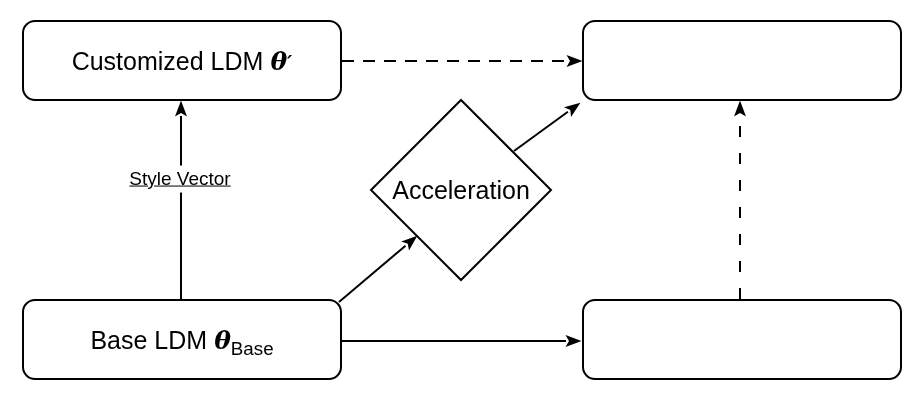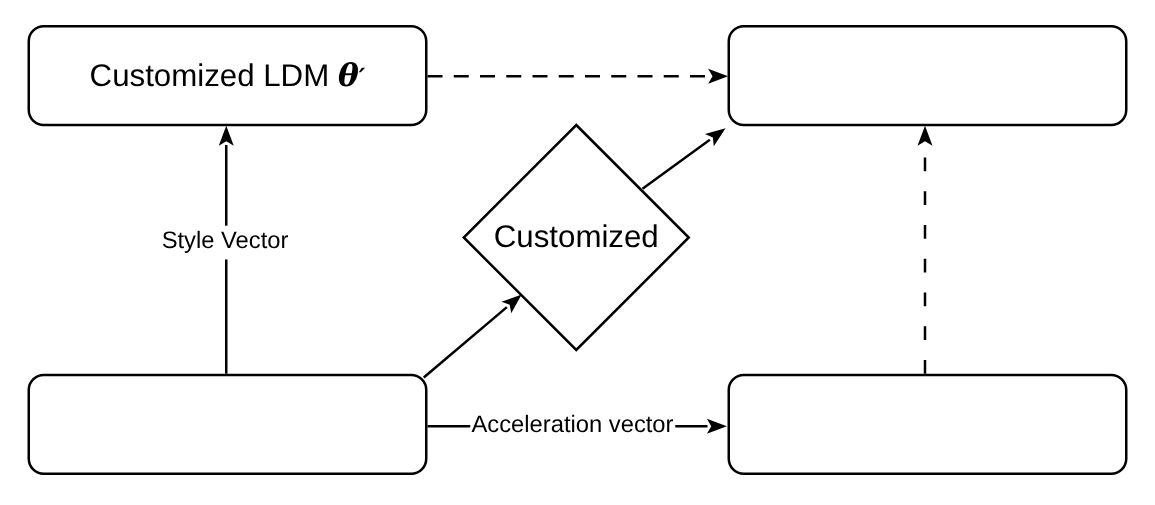--- a/index.html
+++ b/index.html
@@ -93,23 +93,25 @@
     <rect x="583" y="300" width="318" height="79" rx="12" ry="12" fill="#ffffff" stroke="#000000" stroke-width="2"></rect>
 
     <polygon points="461,100 551,190 461,280 371,190" fill="#ffffff" stroke="#000000" stroke-width="2"></polygon>
   </svg>
 
   <div class="node-label" style="left:182px; top:60.5px;">
     <span>Customized LDM</span><span class="theta">θ</span><span class="prime">′</span><span class="sub"></span>
   </div>
 
 
+  <div class="node-label" style="left:182px; top:340px;">
+    <span>Base LDM</span><span class="theta">θ</span><span class="prime"></span><span class="sub">Base</span>
+  </div>
 
 
   <div class="node-label" style="left:461px; top:190px;">
-    <span>Customized</span>
+    <span>Acceleration</span>
   </div>
 
-  <div class="edge-label" style="left:180px; top:194px;">Style Vector</div>
+  <div class="edge-label" style="left:180px; top:179px;text-decoration:underline;">Style Vector</div>
 
-  <div class="edge-label" style="left:458px; top:341px; padding:0 1px;">Acceleration vector</div>
 
 </div>
 
 </body></html>

